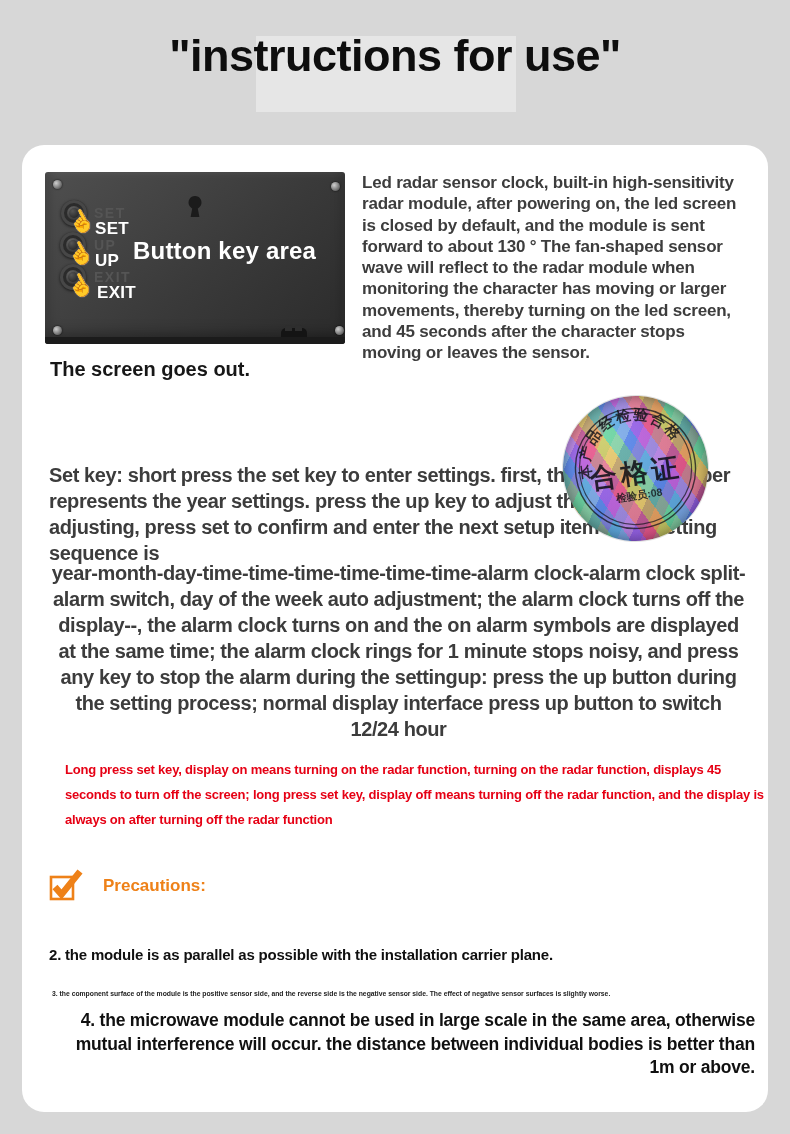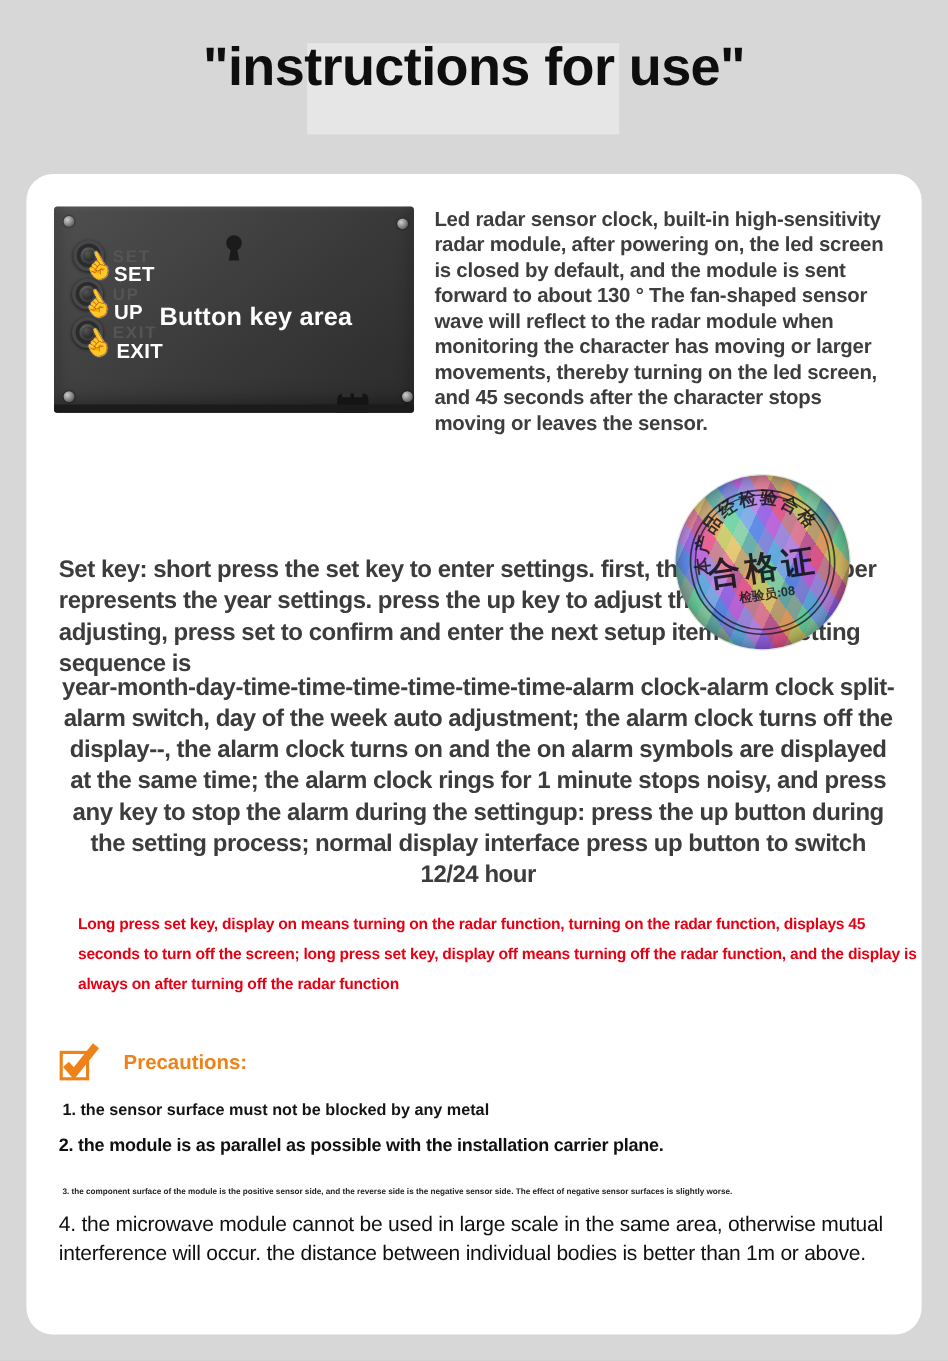--- a/index.html
+++ b/index.html
@@ -81,22 +81,22 @@
   .hand.h2 { left:23px; top:70px; }
   .hand.h3 { left:23px; top:102px; }
   .btn-label {
     position:absolute; color:#ffffff; font-weight:800; font-size:17px;
     letter-spacing:0.3px;
   }
   .btn-label.l1 { left:50px; top:47px; }
   .btn-label.l2 { left:50px; top:79px; }
   .btn-label.l3 { left:52px; top:111px; }
   .panel-caption {
-    position:absolute; left:88px; top:81px; color:#ffffff;
-    font-weight:800; font-size:21px; letter-spacing:0.2px;
+    position:absolute; left:88px; top:65px; color:#ffffff;
+    font-weight:800; font-size:24px; letter-spacing:0.2px;
   }
   
   .intro-text {
     position:absolute; left:340px; top:27px; width:378px;
     text-align:left; font-size:17px; line-height:21.3px; font-weight:700;
     color:#3d3d3d; letter-spacing:-0.2px;
   }
   .screen-out {
     position:absolute; left:28px; top:213px;
     font-size:20px; font-weight:800; color:#171717;
@@ -122,22 +122,22 @@
   
   .prec-header { position:absolute; left:27px; top:722px; display:flex; align-items:flex-start;text-align:center; }
   .check-icon { overflow:visible; margin-top:2px; }
   .prec-label {
     font-size:17px; font-weight:800; color:#ee8118; margin-left:18px; margin-top:9px;
   }
   .prec-item { position:absolute; color:#101010; }
   .prec-item.p1 { left:30px; top:772px; font-size:13.5px; font-weight:700; color:#141414; }
   .prec-item.p2 { left:27px; top:801px; font-size:15px; font-weight:800; letter-spacing:-0.2px; }
   .prec-item.p3 { left:30px; top:845px; font-size:6.8px; font-weight:700; color:#222222; }
-  .prec-item.p4 { left:27px; top:864px; width:706px; font-size:17.5px; font-weight:400;
-                  line-height:23.5px; letter-spacing:-0.2px; }
+  .prec-item.p4 { left:27px; top:864px; width:706px; font-size:17.5px; font-weight:700;
+                  line-height:23.5px; letter-spacing:-0.2px;text-align:right; }
   
   .sticker {
     position:absolute; left:541px; top:251px; width:145px; height:145px;
     border-radius:50%; z-index:6; transform:rotate(-8deg);
     background-color:#8f969e;
     background-image:
       repeating-linear-gradient(62deg, rgba(255,40,90,.45) 0 13px, rgba(255,190,0,.45) 13px 26px,
         rgba(60,210,120,.45) 26px 39px, rgba(40,130,255,.45) 39px 52px, rgba(170,60,255,.45) 52px 65px),
       repeating-linear-gradient(-58deg, rgba(120,255,220,.38) 0 11px, rgba(255,80,200,.38) 11px 22px,
         rgba(90,90,255,.38) 22px 33px, rgba(255,255,255,.35) 33px 44px),
@@ -184,33 +184,33 @@
       <span class="btn-label l3">EXIT</span>
 
       <figcaption class="panel-caption">Button key area</figcaption>
 
       <span class="panel-tab"></span>
       <span class="panel-bottom-edge"></span>
     </figure>
 
     <p class="intro-text">Led radar sensor clock, built-in high-sensitivity radar module, after powering on, the led screen is closed by default, and the module is sent forward to about 130 ° The fan-shaped sensor wave will reflect to the radar module when monitoring the character has moving or larger movements, thereby turning on the led screen, and 45 seconds after the character stops moving or leaves the sensor.</p>
 
+    <p class="screen-out">The screen goes out.</p>
 
     <p class="op-body b1">Set key: short press the set key to enter settings. first, the flashing number represents the year settings. press the up key to adjust the value. after adjusting, press set to confirm and enter the next setup item   The setting sequence is</p>
     <p class="op-body b2">year-month-day-time-time-time-time-time-time-alarm clock-alarm clock split-alarm switch, day of the week auto adjustment; the alarm clock turns off the display--, the alarm clock turns on and the on alarm symbols are displayed at the same time; the alarm clock rings for 1 minute stops noisy, and press any key to stop the alarm during the settingup: press the up button during the setting process; normal display interface press up button to switch 12/24 hour</p>
     <p class="red-note">Long press set key, display on means turning on the radar function, turning on the radar function, displays 45 seconds to turn off the screen; long press set key, display off means turning off the radar function, and the display is always on after turning off the radar function</p>
 
     <div class="prec-header">
       <svg class="check-icon" width="36" height="32" viewBox="0 0 36 32">
         <rect x="2" y="8" width="22" height="22" fill="#ffffff" stroke="#ee8118" stroke-width="2.6"></rect>
         <path d="M6 18 L12.5 25.5 L31 2.5" fill="none" stroke="#ee8118" stroke-width="6.5"></path>
       </svg>
       <span class="prec-label">Precautions:</span>
     </div>
-    <p class="prec-item p1">1. the sensor surface must not be blocked by any metal</p>
     <p class="prec-item p2">2. the module is as parallel as possible with the installation carrier plane.</p>
     <p class="prec-item p3">3. the component surface of the module is the positive sensor side, and the reverse side is the negative sensor side. The effect of negative sensor surfaces is slightly worse.</p>
     <p class="prec-item p4">4. the microwave module cannot be used in large scale in the same area, otherwise mutual interference will occur. the distance between individual bodies is better than 1m or above.</p>
 
     <div class="sticker">
       <svg width="145" height="145" viewBox="0 0 145 145">
         <circle cx="72.5" cy="72.5" r="60" fill="none" stroke="#15151c" stroke-width="1.4" opacity="0.75"></circle>
         <circle cx="72.5" cy="72.5" r="56" fill="none" stroke="#15151c" stroke-width="1.2" opacity="0.7"></circle>
         <defs>
           <path id="arcPath" d="M 29 80 A 45 45 0 1 1 116 80" fill="none"></path>

